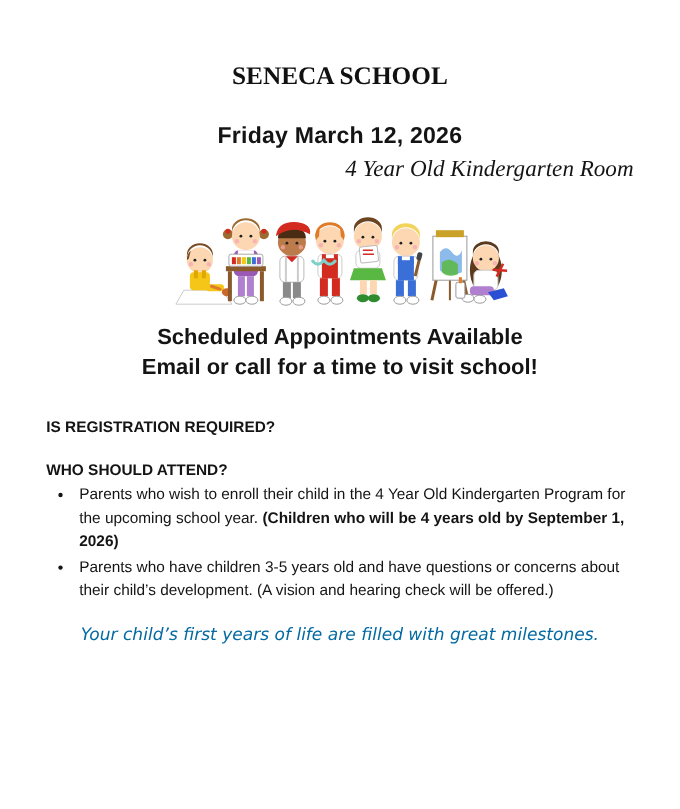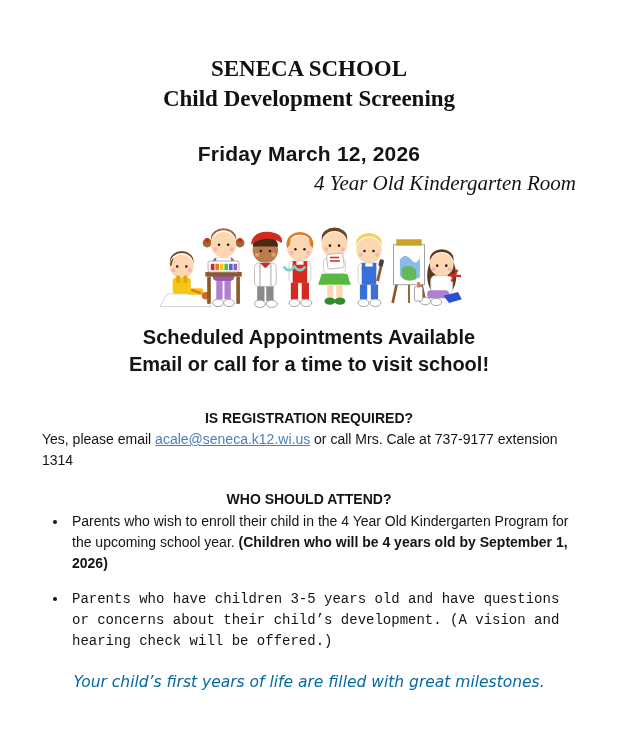--- a/index.html
+++ b/index.html
@@ -36,44 +36,43 @@
     text-align: right;
   }
   .clipart-wrap { margin-top: 16px; line-height: 0; }
   .cta {
     margin-top: 12px;
     font-weight: 700;
     font-size: 20px;
     line-height: 27px;
   }
   .body-section { margin-top: 30px; font-size: 14px; line-height: 21px; text-align: left; }
-  .section-heading { font-weight: 700; text-align: center; }
+  .section-heading { font-weight: 700; }
   .bold-inline { font-weight: 700; }
   .email-link { color: #4a7ebb; text-decoration: underline; cursor: pointer; }
   .attend-section { margin-top: 18px; font-size: 14px; line-height: 21px; text-align: left; }
   ul.attend-list { list-style: disc outside; padding-left: 26px; margin-top: 1px; }
   ul.attend-list li { padding-left: 4px; }
-  ul.attend-list li + li { margin-top: 15px; font-family: Liberation Mono, monospace; }
+  ul.attend-list li + li { margin-top: 3px; }
   .closing {
     margin-top: 19px;
     font-family: "DejaVu Sans", sans-serif;
     font-style: italic;
     font-size: 15.5px;
     line-height: 23px;
     color: #0369a1;
   }
 </style>
 </head>
 <body>
 
 <div class="page">
 
   <div class="center">
     <div class="school-title">SENECA SCHOOL</div>
-    <div class="school-title">Child Development Screening</div>
     <div class="event-date">Friday March 12, 2026</div>
     <div class="event-room">4 Year Old Kindergarten Room</div>
   </div>
 
   <div class="center clipart-wrap">
     <svg width="312" height="100" viewBox="0 0 340 110" aria-hidden="true">
 
       <g>
         <polygon points="6,104 62,104 52,90 14,90" fill="#ffffff" stroke="#cccccc" stroke-width="1"></polygon>
         <circle cx="30" cy="60" r="13" fill="#fcd7b2"></circle>
@@ -227,21 +226,20 @@
     </svg>
   </div>
 
   <div class="center cta">
     <div>Scheduled Appointments Available</div>
     <div>Email or call for a time to visit school!</div>
   </div>
 
   <div class="body-section">
     <div class="section-heading">IS REGISTRATION REQUIRED?</div>
-    <div><span>Yes, please email </span><a class="email-link">acale@seneca.k12.wi.us</a><span> or call Mrs. Cale at 737-9177 extension 1314</span></div>
   </div>
 
   <div class="attend-section">
     <div class="section-heading">WHO SHOULD ATTEND?</div>
     <ul class="attend-list">
       <li><span>Parents who wish to enroll their child in the 4 Year Old Kindergarten Program for the upcoming school year. </span><span class="bold-inline">(Children who will be 4 years old by September 1, 2026)</span></li>
       <li><span>Parents who have children 3-5 years old and have questions or concerns about their child’s development. (A vision and hearing check will be offered.)</span><span class="bold-inline"></span></li>
     </ul>
   </div>
 

